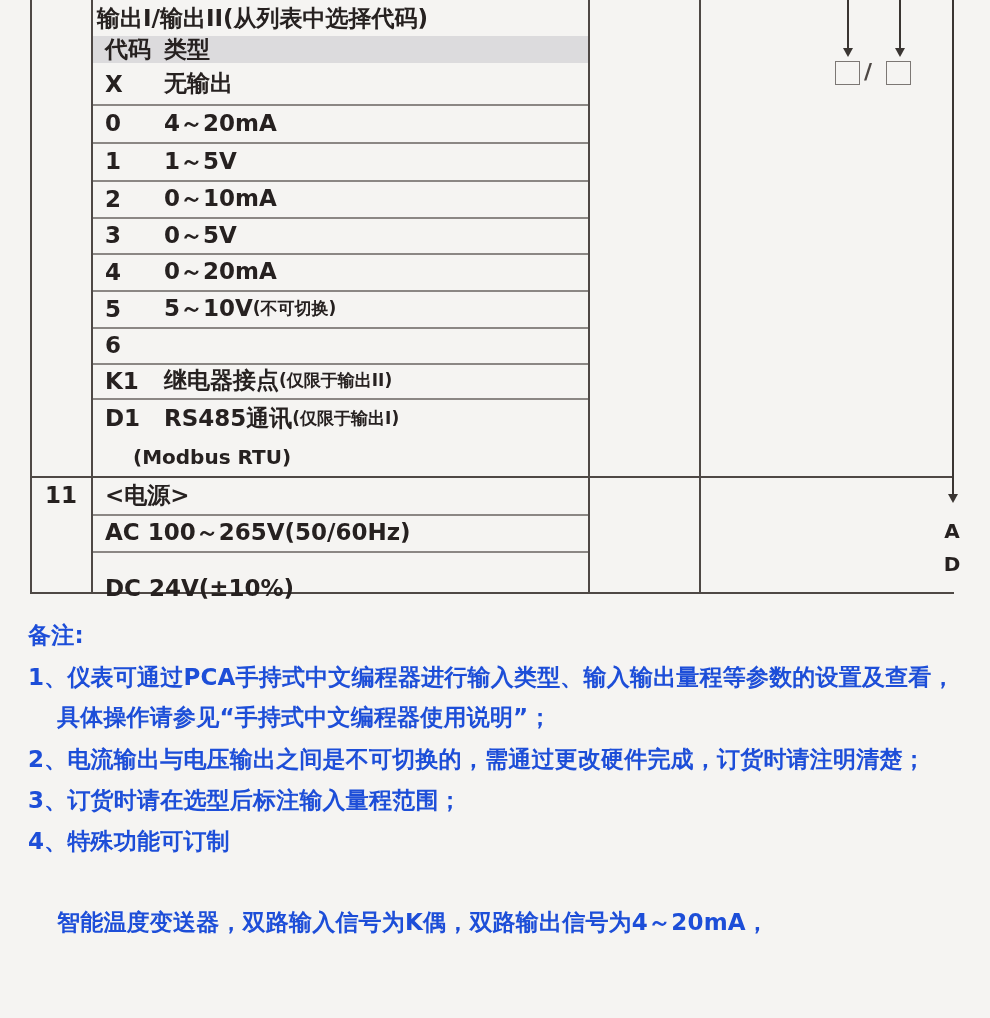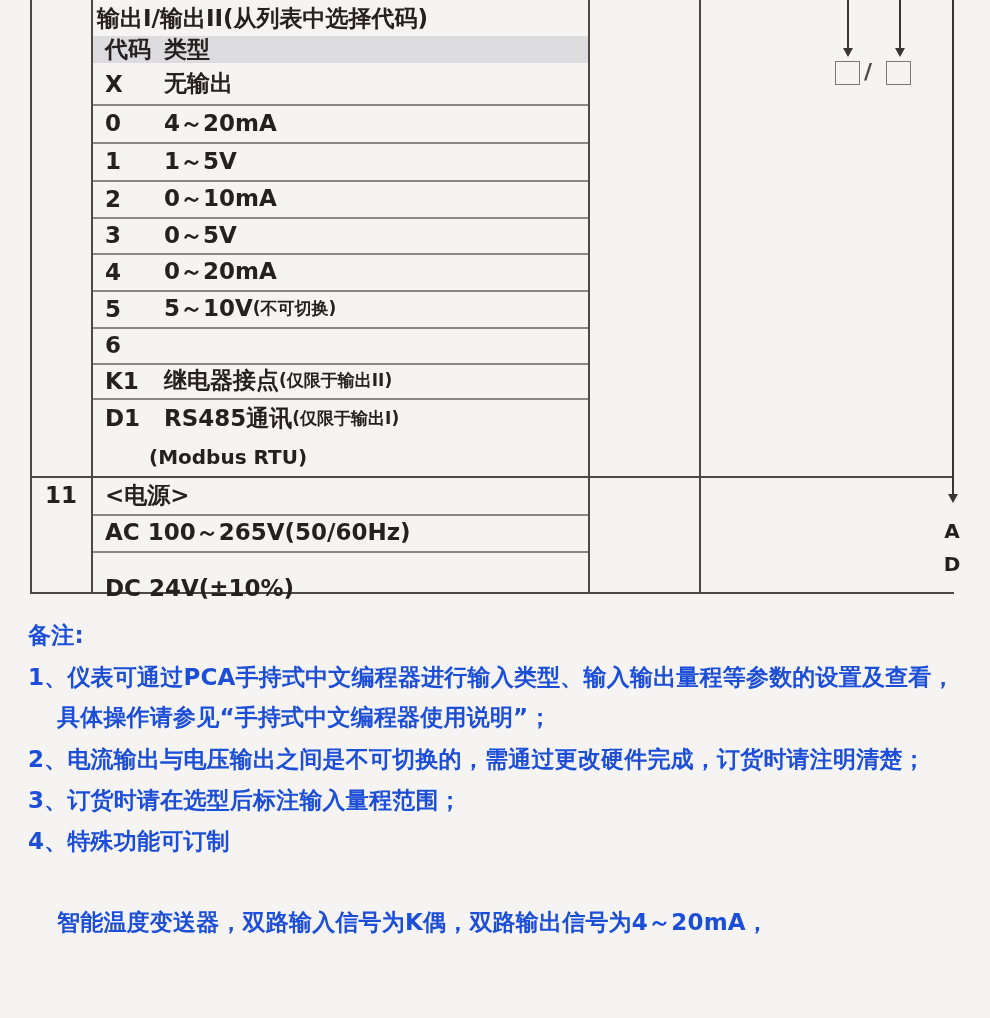--- a/index.html
+++ b/index.html
@@ -21,21 +21,21 @@
     display:flex;align-items:center;
     font-size:23px;font-weight:600;letter-spacing:0;
     white-space:nowrap;
   }
   .trow .code-col{
     width:71px;padding-left:12px;box-sizing:border-box;flex:0 0 auto;
   }
   .title-row{padding-left:4px;font-weight:700;font-size:23px;}
   .header-row{background:#dcdbdd;font-weight:700;}
   .small-note{font-size:17px;font-weight:600;}
-  .mod-row{padding-left:56px;font-size:20px;box-sizing:border-box;}
+  .mod-row{padding-left:40px;font-size:20px;box-sizing:border-box;}
   .itemno{
     position:absolute;left:31px;width:60px;
     display:flex;align-items:center;justify-content:center;
     font-size:23px;font-weight:600;
   }
   
   .aline{position:absolute;width:1.5px;background:#3a3532;}
   .ahead{
     position:absolute;width:0;height:0;
     border-left:5px solid transparent;

